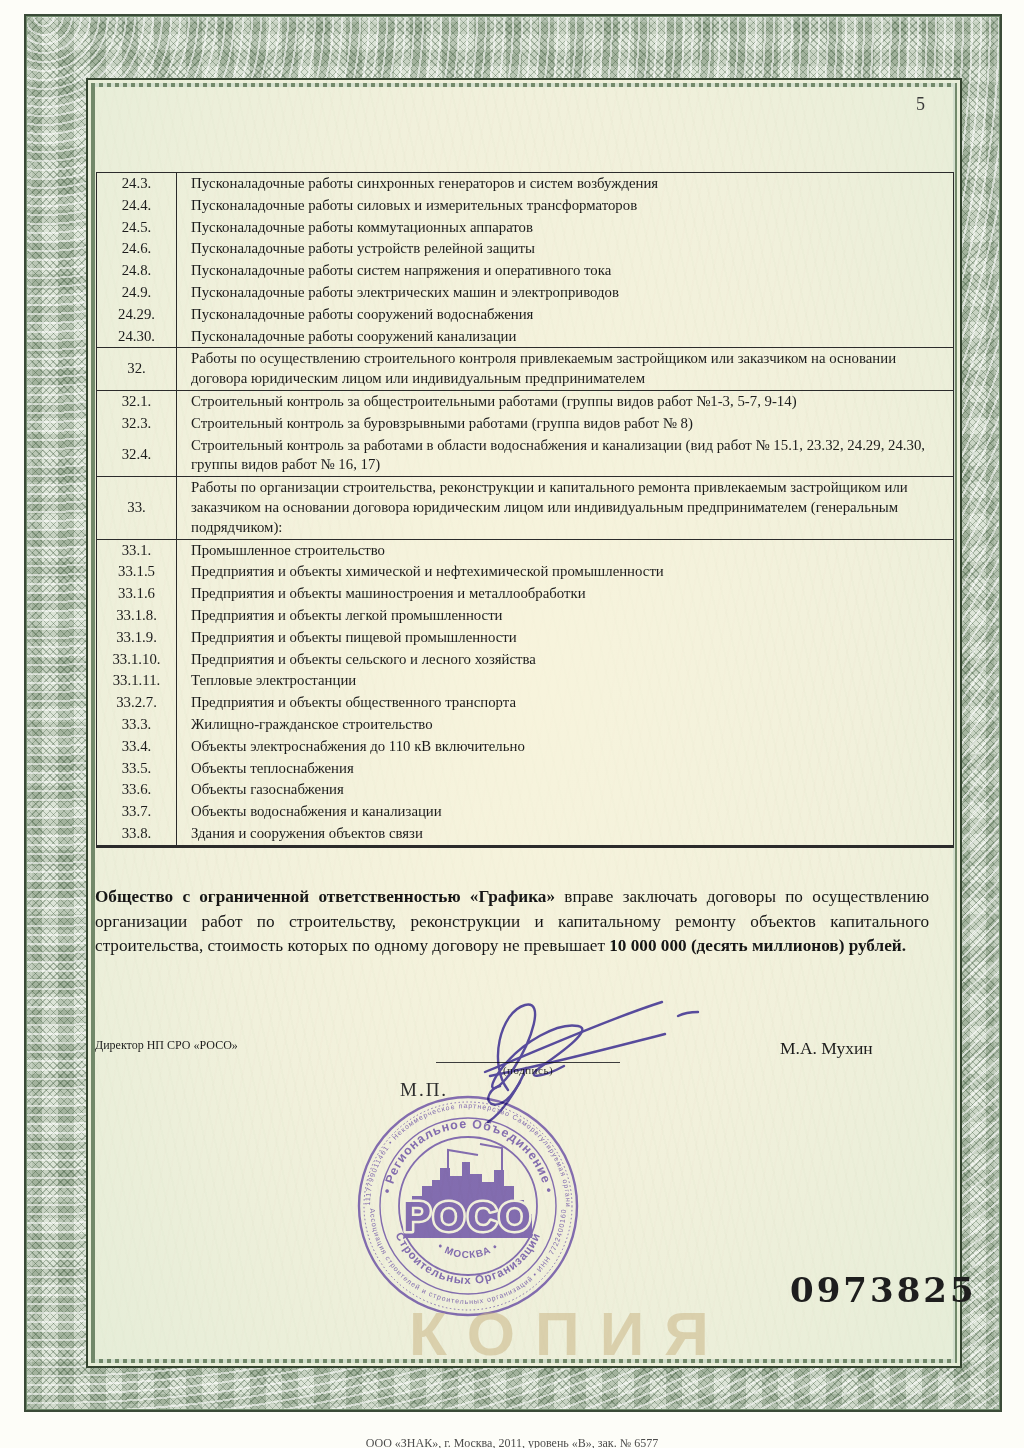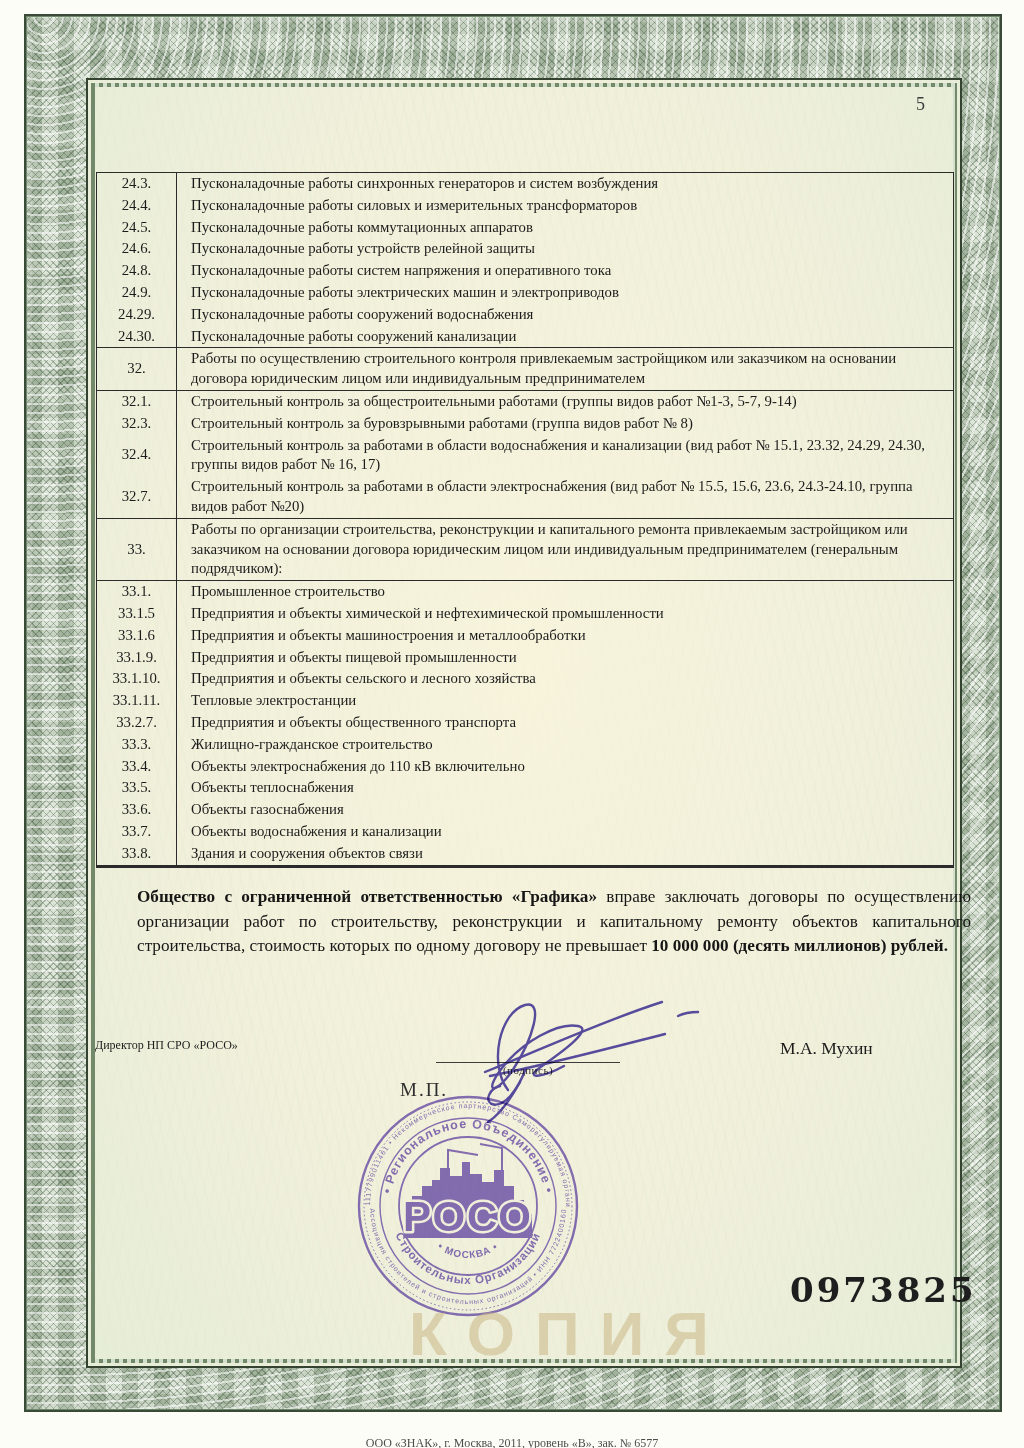--- a/index.html
+++ b/index.html
@@ -50,21 +50,20 @@
   .tnum{flex:0 0 80px;border-right:1.6px solid #2b2b2b;
         display:flex;align-items:center;justify-content:center;
         padding:1px 4px;box-sizing:border-box;}
   .ttext{flex:1;padding:1px 10px 1px 14px;}
 
   
   .mainpar{
     position:absolute;left:95px;top:868px;width:834px;
     font-size:17.2px;line-height:24.6px;color:#161616;
     text-align:justify;
-    margin-left:42px;
   }
   .mainpar b{font-weight:bold;}
 
   
   .sig-title{position:absolute;left:95px;top:1038px;font-size:12px;color:#1c1c1c;}
   .sig-name{position:absolute;left:780px;top:1038px;width:150px;text-align:left;font-size:17.5px;color:#1c1c1c;}
   .sig-line-wrap{position:absolute;left:436px;top:1040px;width:184px;text-align:center;}
   .sig-line{height:22px;border-bottom:1.6px solid #3c3c3c;}
   .sig-caption{font-size:11px;color:#333;padding-top:1px;letter-spacing:.5px;}
   .mp-mark{position:absolute;left:400px;top:1079px;font-size:19px;letter-spacing:2px;color:#2e2e2e;}
@@ -138,43 +137,43 @@
           <div class="ttext">Строительный контроль за общестроительными работами (группы видов работ №1-3, 5-7, 9-14)</div>
         </div>
         <div class="trow">
           <div class="tnum">32.3.</div>
           <div class="ttext">Строительный контроль за буровзрывными работами (группа видов работ № 8)</div>
         </div>
         <div class="trow">
           <div class="tnum">32.4.</div>
           <div class="ttext">Строительный контроль за работами в области водоснабжения и канализации (вид работ № 15.1, 23.32, 24.29, 24.30, группы видов работ № 16, 17)</div>
         </div>
-        <div class="trow">
-          <div class="tnum">32.7.</div>
-          <div class="ttext">Строительный контроль за работами в области электроснабжения (вид работ № 15.5, 15.6, 23.6, 24.3-24.10, группа видов работ №20)</div>
-        </div>
       </div>
       <div class="tsection">
         <div class="trow">
           <div class="tnum">33.</div>
           <div class="ttext">Работы по организации строительства, реконструкции и капитального ремонта привлекаемым застройщиком или заказчиком на основании договора юридическим лицом или индивидуальным предпринимателем (генеральным подрядчиком):</div>
         </div>
       </div>
       <div class="tsection">
         <div class="trow">
           <div class="tnum">33.1.</div>
           <div class="ttext">Промышленное строительство</div>
         </div>
         <div class="trow">
           <div class="tnum">33.1.5</div>
           <div class="ttext">Предприятия и объекты химической и нефтехимической промышленности</div>
         </div>
         <div class="trow">
           <div class="tnum">33.1.6</div>
           <div class="ttext">Предприятия и объекты машиностроения и металлообработки</div>
+        </div>
+        <div class="trow">
+          <div class="tnum">33.1.8.</div>
+          <div class="ttext">Предприятия и объекты легкой промышленности</div>
         </div>
         <div class="trow">
           <div class="tnum">33.1.9.</div>
           <div class="ttext">Предприятия и объекты пищевой промышленности</div>
         </div>
         <div class="trow">
           <div class="tnum">33.1.10.</div>
           <div class="ttext">Предприятия и объекты сельского и лесного хозяйства</div>
         </div>
         <div class="trow">

